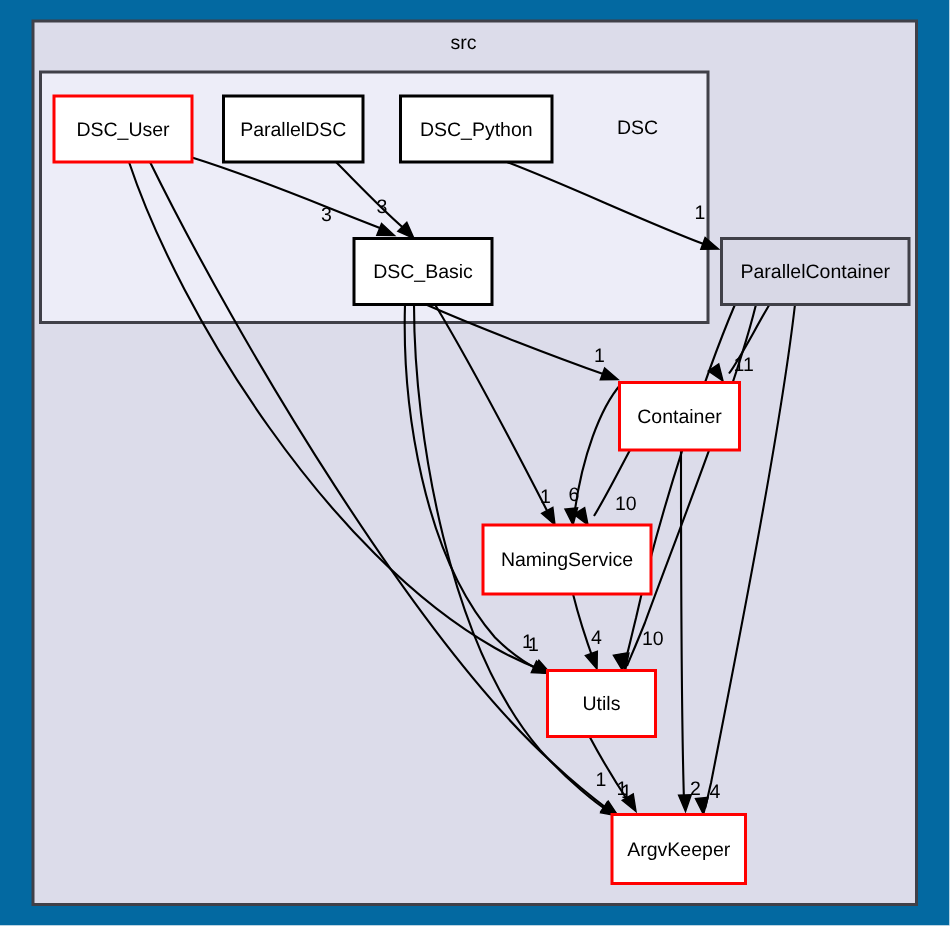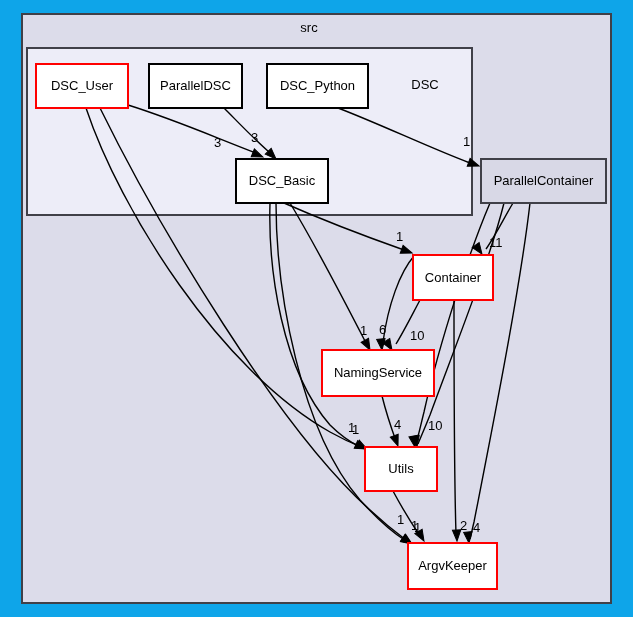--- a/index.html
+++ b/index.html
@@ -4,21 +4,21 @@
 <style>
   html, body {
     margin: 0;
     padding: 0;
     background: #ffffff;
   }
   #graph-root {
     position: relative;
     width: 633px;
     height: 617px;
-    background: #0ea5e9;
+    background: #0369a1;
     font-family: "Liberation Sans", sans-serif;
     overflow: hidden;
   }
   svg#graph-svg {
     display: block;
     width: 633px;
     height: 617px;
   }
   .cluster-label,
   .node-label,

